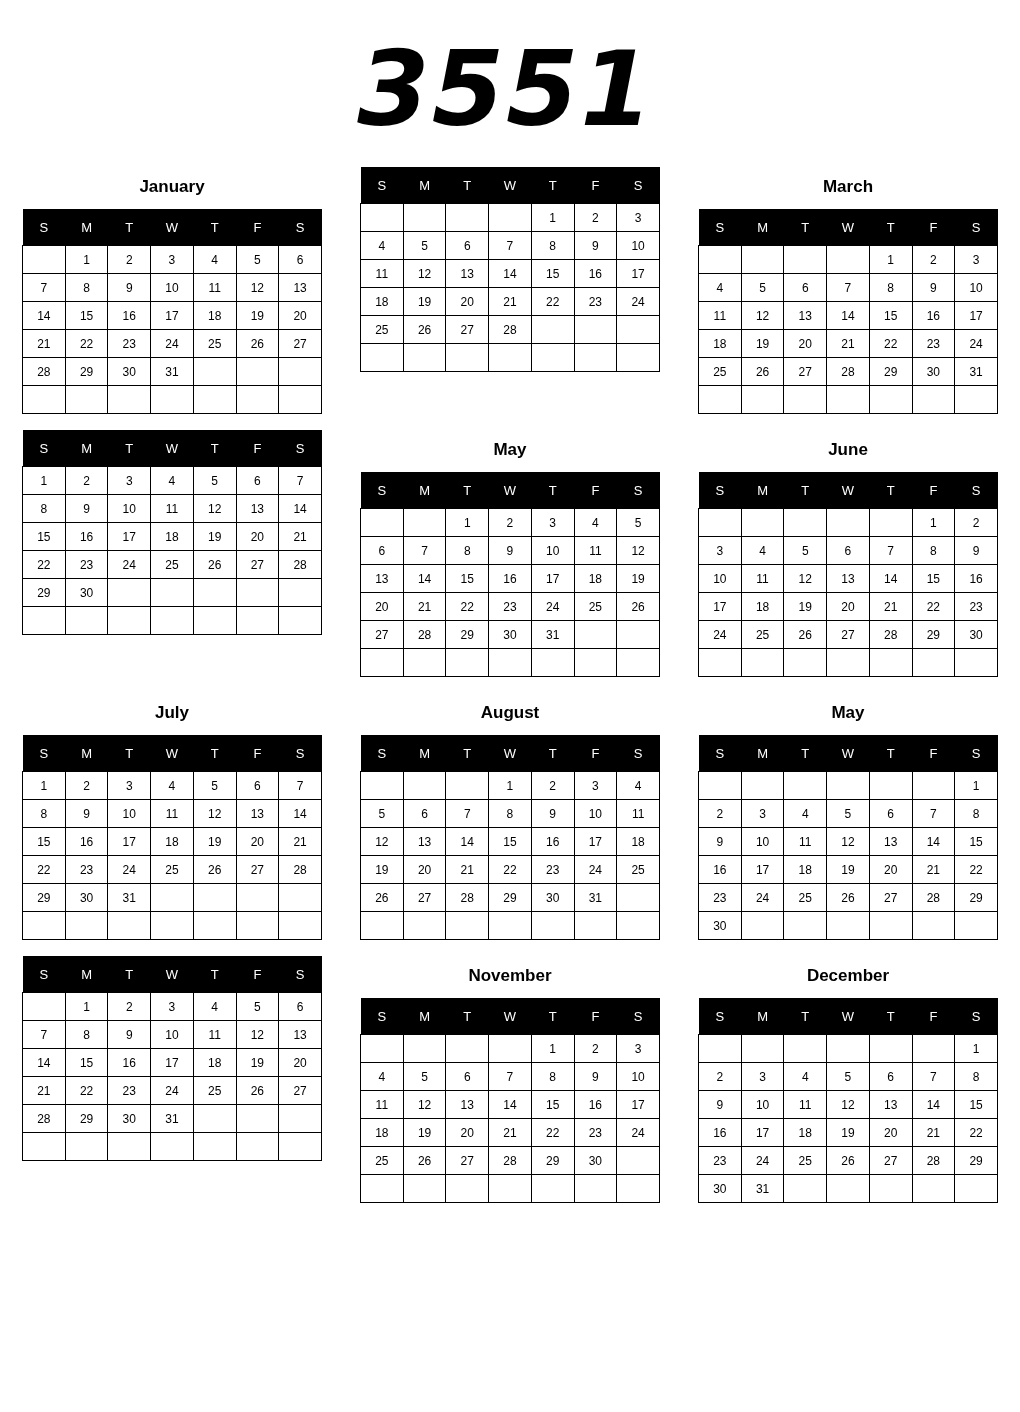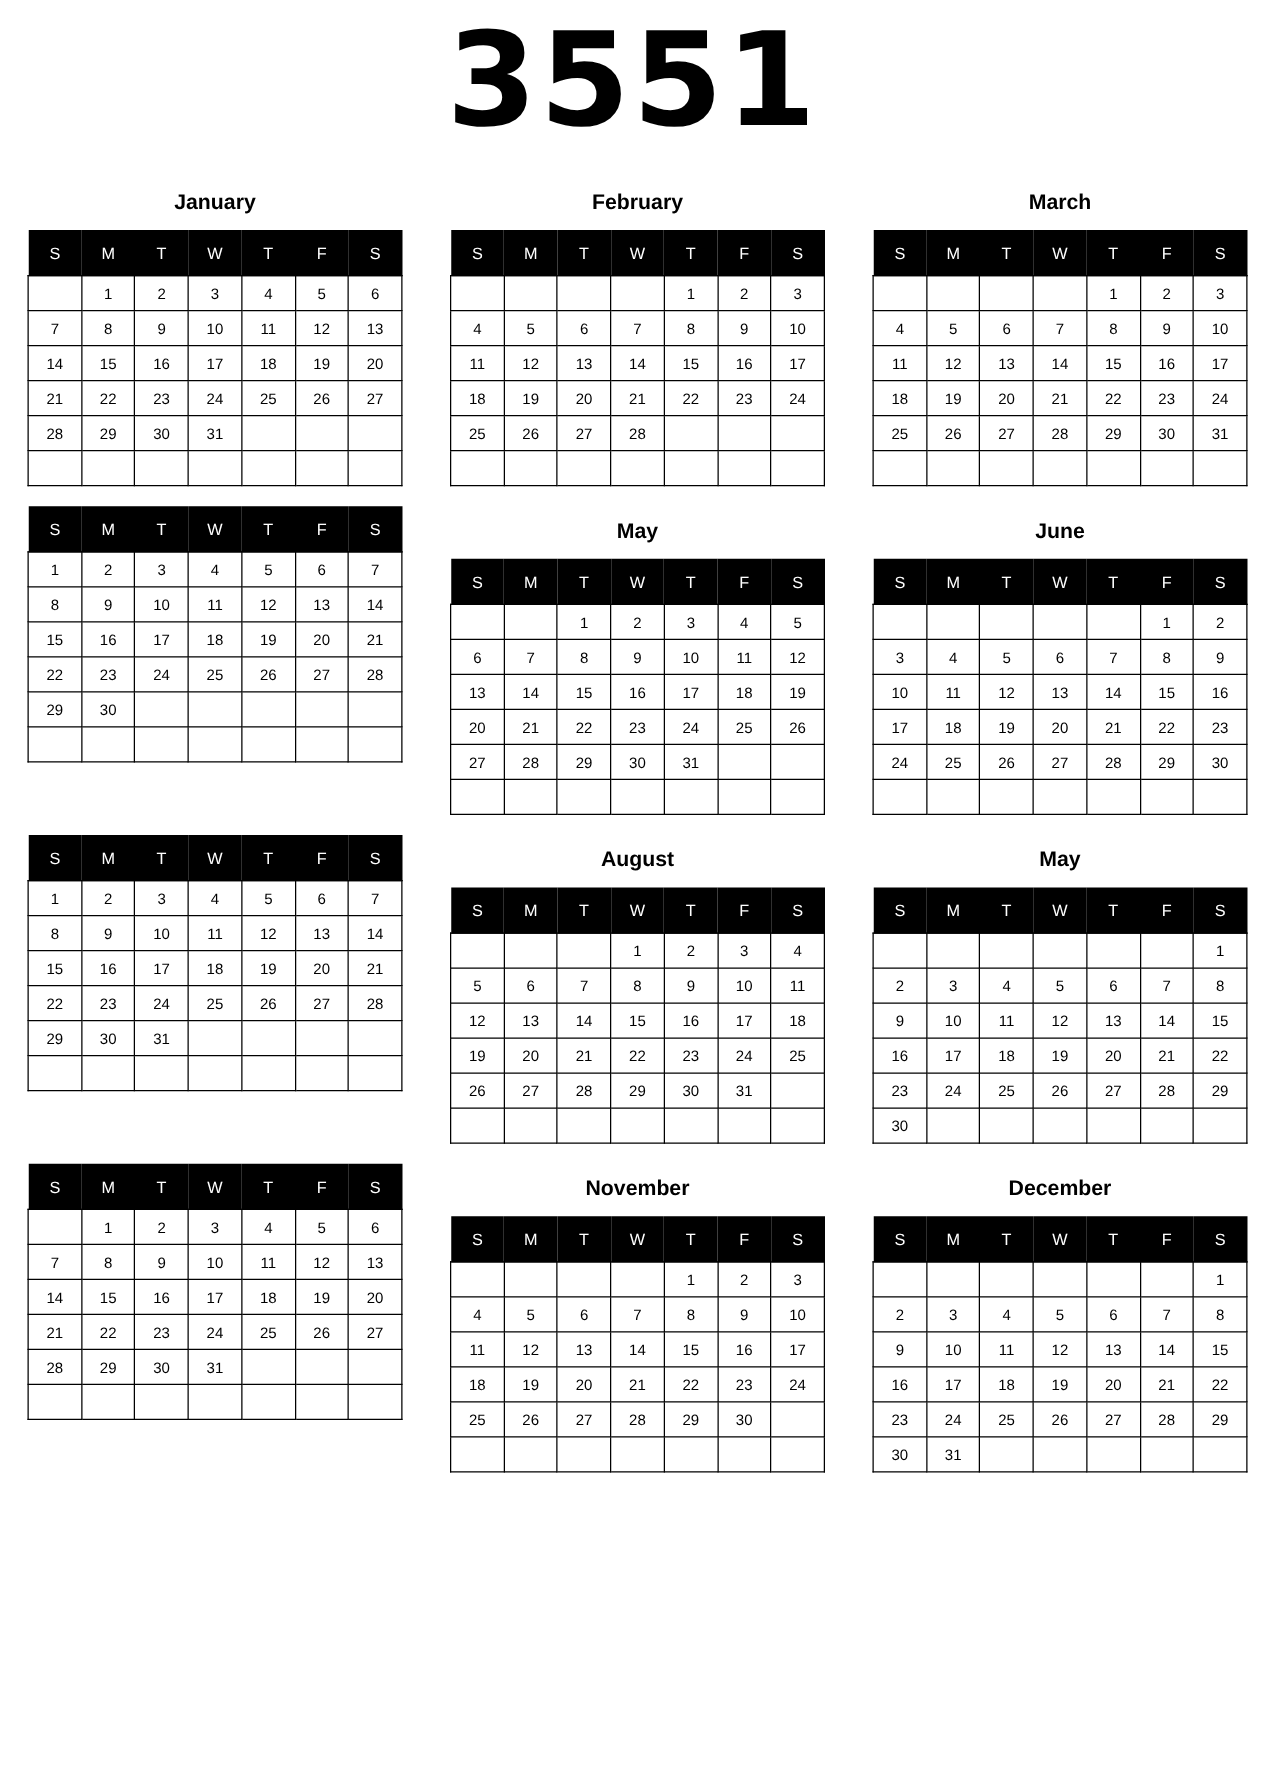--- a/index.html
+++ b/index.html
@@ -20,23 +20,24 @@
     position: relative;
     box-sizing: border-box;
   }
   .year-title {
     text-align: center;
     font-size: 104px;
     font-weight: bold;
     letter-spacing: 2px;
     line-height: 1;
     margin: 0;
-    padding-top: 12px;
+    padding-top: 37px;
     padding-right: 8px;
     font-family: "DejaVu Sans", sans-serif;
+    font-style: italic;
   }
   .months-grid {
     margin-top: 26px;
     display: grid;
     grid-template-columns: repeat(3, 320px);
     justify-content: center;
     column-gap: 18px;
     row-gap: 0px;
   }
   .month {
@@ -148,21 +149,20 @@
               <td></td>
               <td></td>
               <td></td>
               <td></td>
               <td></td>
             </tr>
           </tbody>
         </table>
       </div>
       <div class="month">
-        <div class="month-name">February</div>
         <table class="cal">
           <thead>
             <tr>
               <th>S</th>
               <th>M</th>
               <th>T</th>
               <th>W</th>
               <th>T</th>
               <th>F</th>
               <th>S</th>
@@ -507,20 +507,21 @@
               <td></td>
               <td></td>
               <td></td>
               <td></td>
               <td></td>
             </tr>
           </tbody>
         </table>
       </div>
       <div class="month">
+        <div class="month-name">July</div>
         <table class="cal">
           <thead>
             <tr>
               <th>S</th>
               <th>M</th>
               <th>T</th>
               <th>W</th>
               <th>T</th>
               <th>F</th>
               <th>S</th>

